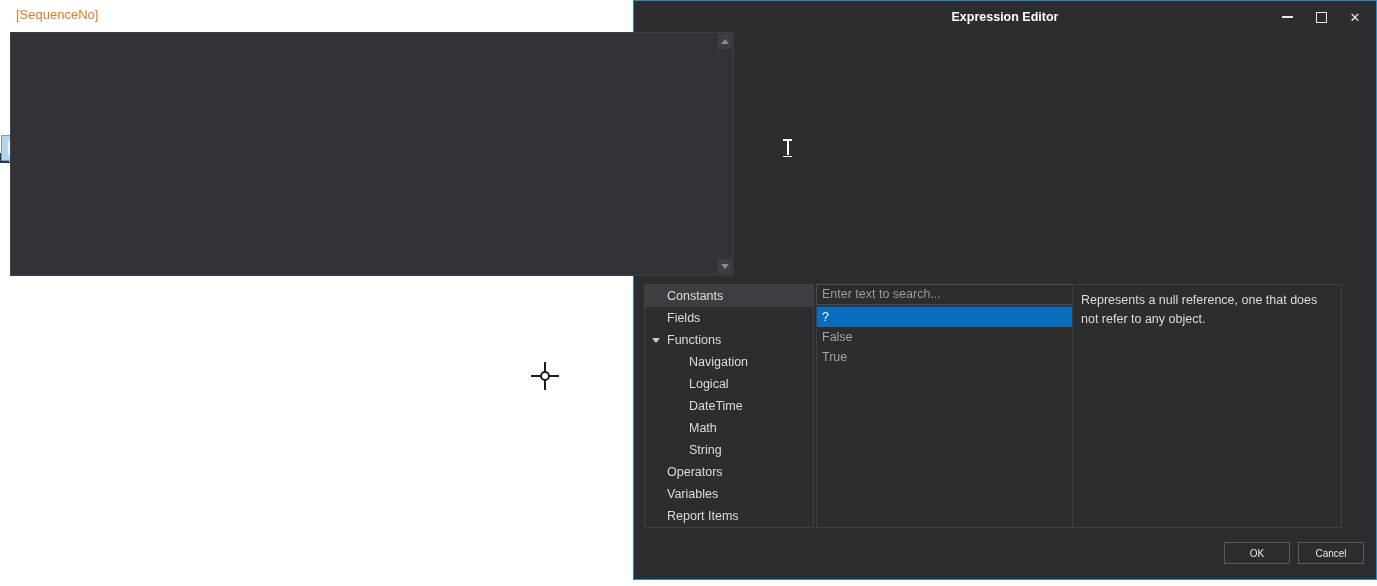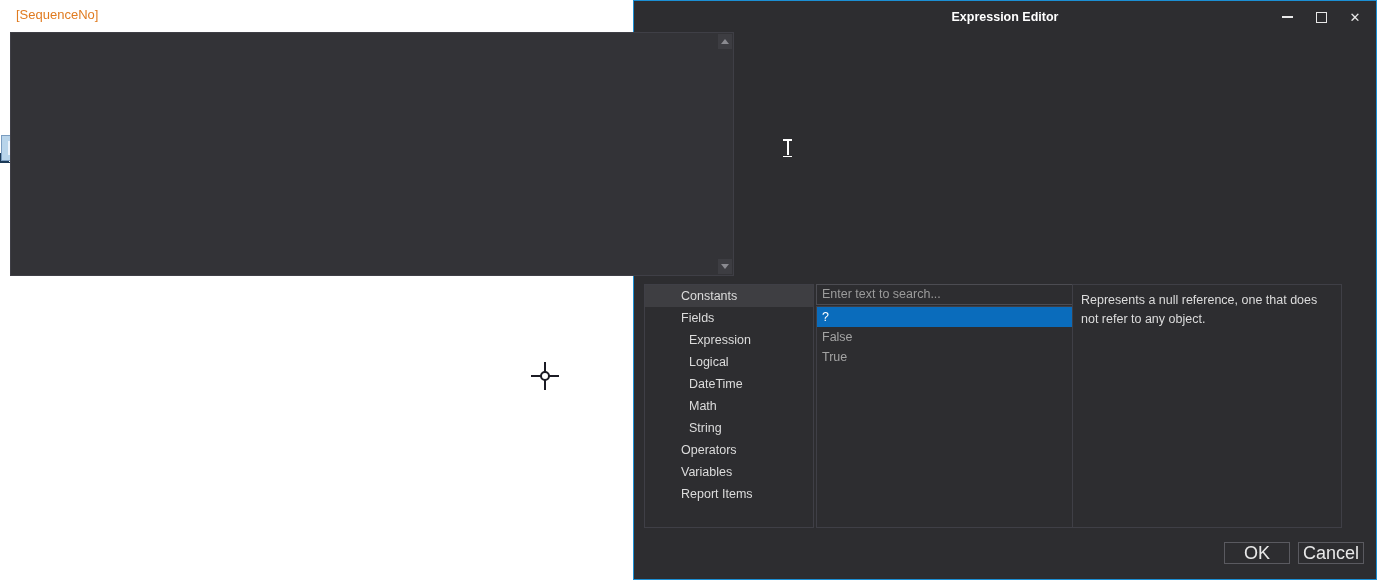--- a/index.html
+++ b/index.html
@@ -179,21 +179,21 @@
   #exp-tree{
     position:absolute;left:644px;top:284px;width:170px;height:244px;
     background:#2d2d30;border:1px solid #3f3f46;box-sizing:border-box;
     overflow:hidden;
   }
   .tnode{
     height:22px;display:flex;align-items:center;color:#dcdcdc;font-size:12.5px;
     position:relative;
   }
   .tnode.sel{background:#3e3e42;}
-  .tnode .lbl{margin-left:36px;}
+  .tnode .lbl{margin-left:22px;}
   .tnode.child .lbl{margin-left:44px;}
   .tnode .exp{
     position:absolute;left:8px;top:8px;width:0;height:0;
     border-top:4px solid transparent;border-bottom:4px solid transparent;border-left:5px solid #c9c9c9;
   }
   .tnode .exp.open{
     border-left:4px solid transparent;border-right:4px solid transparent;
     border-top:5px solid #c9c9c9;border-bottom:0;left:7px;top:9px;
   }
   #exp-searchbox{
@@ -209,21 +209,21 @@
   .litem.sel{background:#0a6cbc;color:#ffffff;}
   #exp-desc{
     position:absolute;left:1072px;top:284px;width:270px;height:244px;
     background:#2d2d30;border:1px solid #3f3f46;box-sizing:border-box;
     color:#dcdcdc;font-size:12.5px;line-height:19px;padding:6px 8px;
   }
   #exp-buttons{position:absolute;left:1224px;top:542px;width:150px;height:22px;}
   .ebtn{
     position:absolute;top:0;width:66px;height:22px;
     background:#2d2d30;border:1px solid #5a5a60;box-sizing:border-box;
-    color:#e8e8e8;font-size:18px;display:flex;align-items:center;justify-content:center;
+    color:#e8e8e8;font-size:10px;display:flex;align-items:center;justify-content:center;
   }
   #btn-ok{left:0;}
   #btn-cancel{left:74px;}
 </style>
 </head>
 <body>
 
 <div id="designer">
 
   <div id="band-corner"></div>
@@ -385,22 +385,26 @@
   <span class="cap" style="bottom:0;"></span>
 </div>
 
 <div id="exp-tree">
   <div class="tnode sel">
     <span class="lbl">Constants</span>
   </div>
   <div class="tnode">
     <span class="lbl">Fields</span>
   </div>
+  <div class="tnode">
+    <span class="exp open"></span>
+    <span class="lbl">Functions</span>
+  </div>
   <div class="tnode child">
-    <span class="lbl">Expression</span>
+    <span class="lbl">Navigation</span>
   </div>
   <div class="tnode child">
     <span class="lbl">Logical</span>
   </div>
   <div class="tnode child">
     <span class="lbl">DateTime</span>
   </div>
   <div class="tnode child">
     <span class="lbl">Math</span>
   </div>

